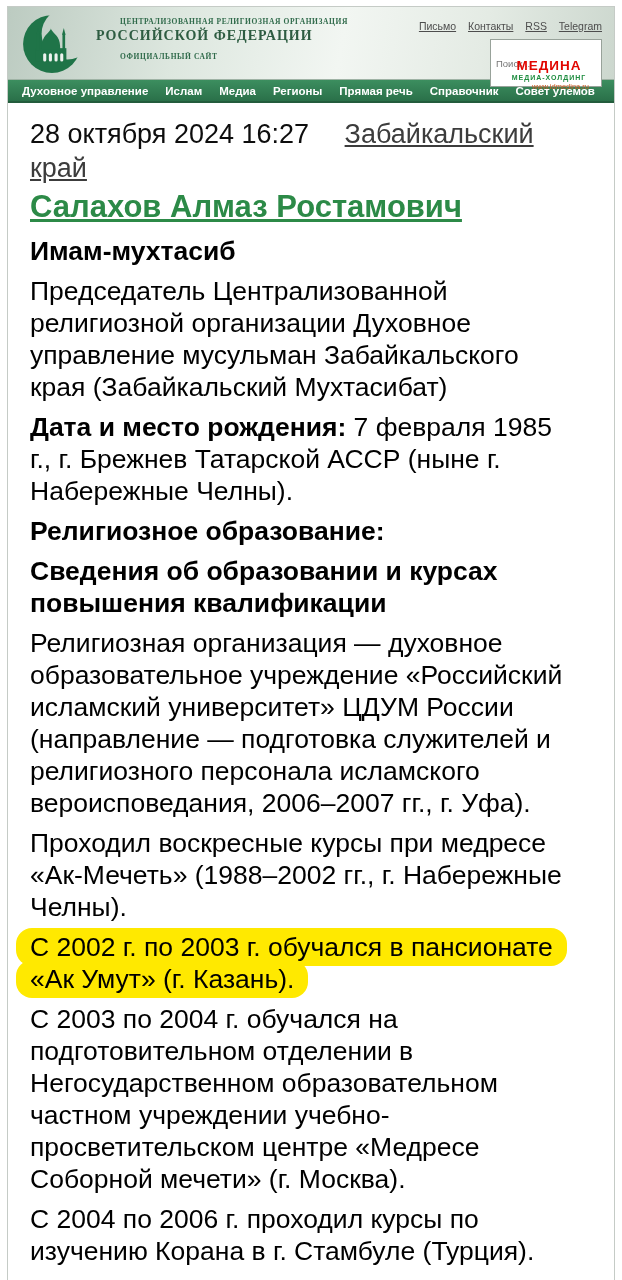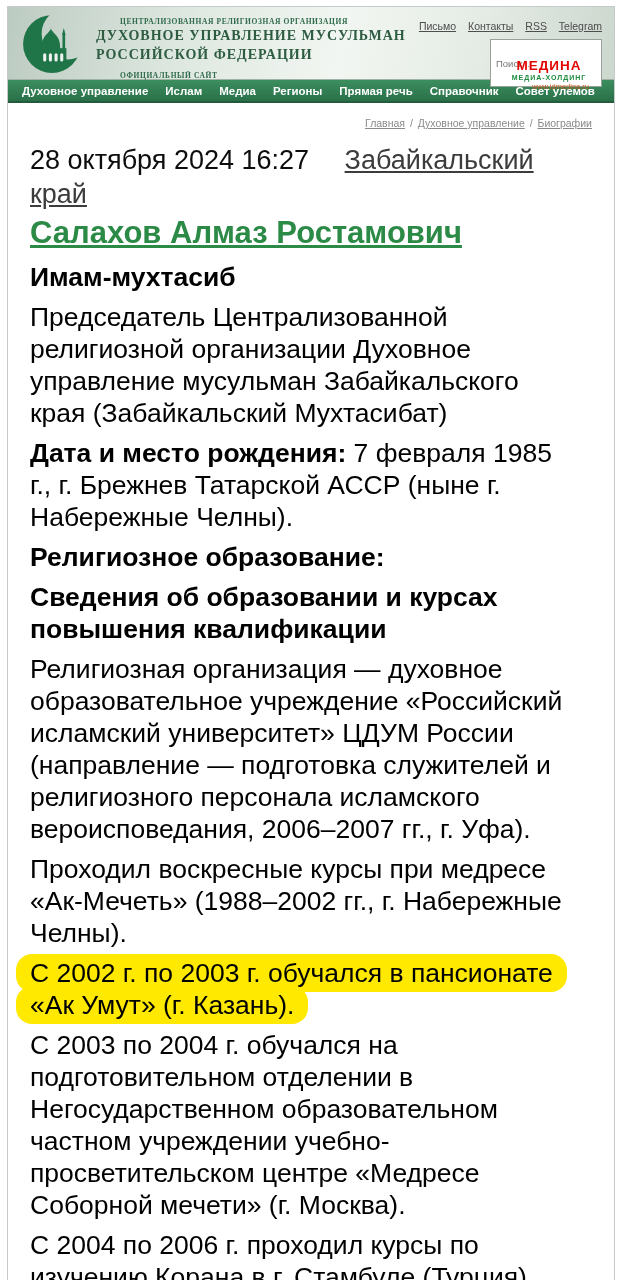--- a/index.html
+++ b/index.html
@@ -103,21 +103,20 @@
           <rect x="21.5" y="42" width="3" height="8" rx="1.5"></rect>
           <rect x="27" y="42" width="3" height="8" rx="1.5"></rect>
           <rect x="32.5" y="42" width="3" height="8" rx="1.5"></rect>
           <rect x="38" y="42" width="3" height="8" rx="1.5"></rect>
         </g>
       </svg>
     </div>
 
     <div class="org-text">
       <div class="org-small">ЦЕНТРАЛИЗОВАННАЯ РЕЛИГИОЗНАЯ ОРГАНИЗАЦИЯ</div>
-      <div class="org-title">ДУХОВНОЕ УПРАВЛЕНИЕ МУСУЛЬМАН</div>
       <div class="org-title">РОССИЙСКОЙ ФЕДЕРАЦИИ</div>
       <div class="org-small org-official">ОФИЦИАЛЬНЫЙ САЙТ</div>
     </div>
 
     <nav class="top-links">
       <a>Письмо</a>
       <a>Контакты</a>
       <a>RSS</a>
       <a>Telegram</a>
     </nav>
@@ -135,27 +134,20 @@
     <span class="nav-item">Духовное управление</span>
     <span class="nav-item">Ислам</span>
     <span class="nav-item">Медиа</span>
     <span class="nav-item">Регионы</span>
     <span class="nav-item">Прямая речь</span>
     <span class="nav-item">Справочник</span>
     <span class="nav-item">Совет улемов</span>
   </nav>
 
   <main>
-    <div class="breadcrumb">
-      <a>Главная</a>
-      <span class="sep">/</span>
-      <a>Духовное управление</a>
-      <span class="sep">/</span>
-      <a>Биографии</a>
-    </div>
 
     <div class="meta">
       <span class="date">28 октября 2024 16:27</span>
       <a class="region">Забайкальский край</a>
     </div>
 
     <h1 class="article-title">Салахов Алмаз Ростамович</h1>
 
     <div class="article-body" id="article-body">
         <p class="bold">Имам-мухтасиб</p>

